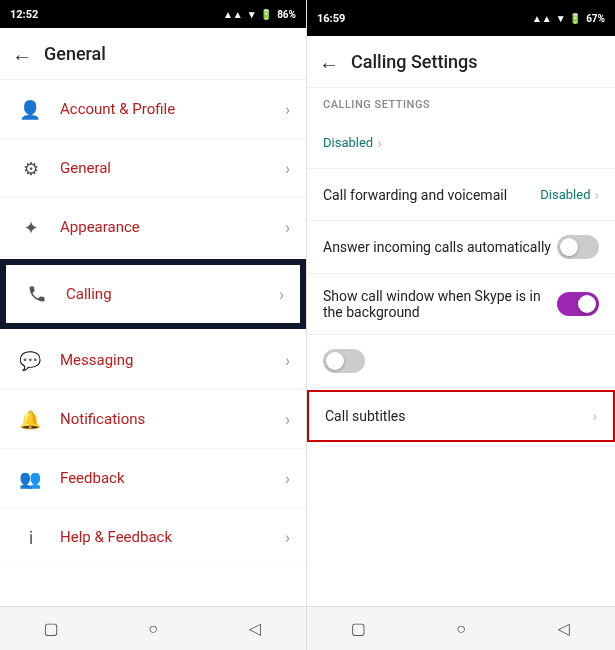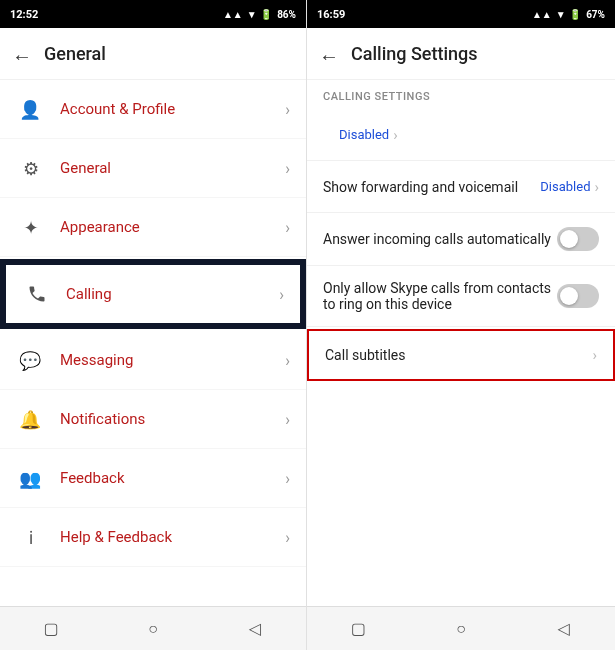--- a/index.html
+++ b/index.html
@@ -128,21 +128,21 @@
     
     .right-panel {
       width: 308px;
       height: 650px;
       background: #fff;
       display: flex;
       flex-direction: column;
     }
 
     .status-bar-right-panel {
-      height: 28px;
+      height: 36px;
       background: #000;
       display: flex;
       align-items: center;
       justify-content: space-between;
       padding: 8px 10px;
       color: #fff;
       font-size: 11px;
       font-weight: bold;
     }
 
@@ -174,23 +174,22 @@
     }
 
     .calling-item-label {
       flex: 1;
       font-size: 14px;
       color: #222;
     }
 
     .calling-item-value {
       font-size: 13px;
-      color: #1d4ed8;
+      color: #0f766e;
       margin-right: 4px;
-      margin-left: 16px;
     }
 
     .calling-item-chevron {
       color: #bbb;
       font-size: 15px;
     }
 
     
     .toggle {
       width: 42px;
@@ -343,35 +342,40 @@
   </div>
 
   <div class="section-label">CALLING SETTINGS</div>
 
   <div class="calling-item">
     <span class="calling-item-value">Disabled</span>
     <span class="calling-item-chevron">›</span>
   </div>
 
   <div class="calling-item">
-    <span class="calling-item-label">Show forwarding and voicemail</span>
+    <span class="calling-item-label">Call forwarding and voicemail</span>
     <span class="calling-item-value">Disabled</span>
     <span class="calling-item-chevron">›</span>
   </div>
 
   <div class="calling-item">
     <span class="calling-item-label">Answer incoming calls automatically</span>
     <div class="toggle off">
       <div class="toggle-knob"></div>
     </div>
   </div>
 
-
-  <div class="calling-item">
-    <span class="calling-item-label">Only allow Skype calls from contacts to ring on this device</span>
+  <div class="calling-item">
+    <span class="calling-item-label">Show call window when Skype is in the background</span>
+    <div class="toggle on">
+      <div class="toggle-knob"></div>
+    </div>
+  </div>
+
+  <div class="calling-item">
     <div class="toggle off">
       <div class="toggle-knob"></div>
     </div>
   </div>
 
   <div class="calling-item highlighted">
     <span class="calling-item-label">Call subtitles</span>
     <span class="calling-item-chevron">›</span>
   </div>
 

